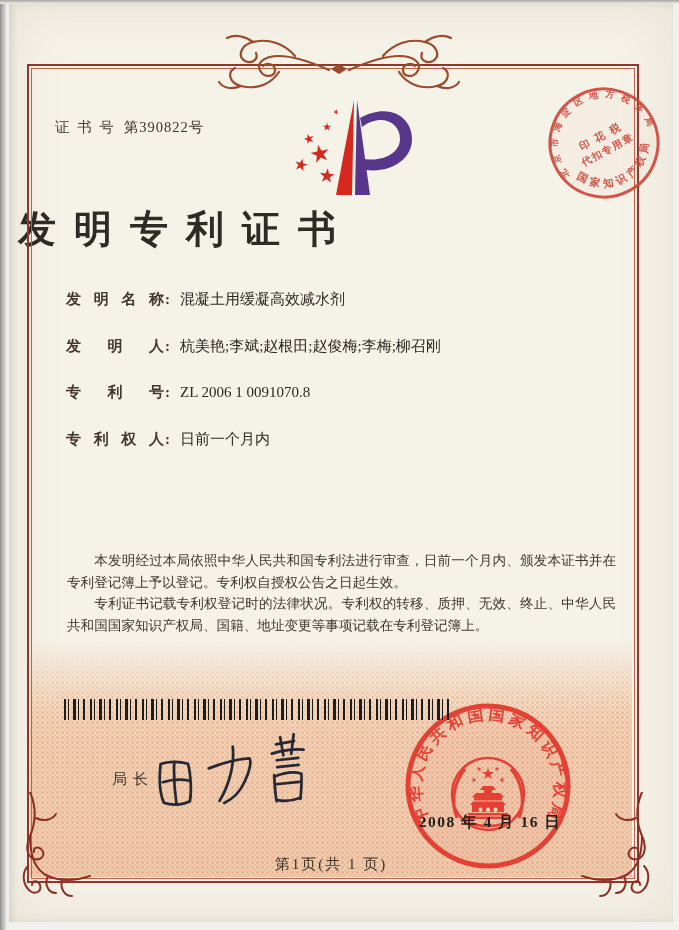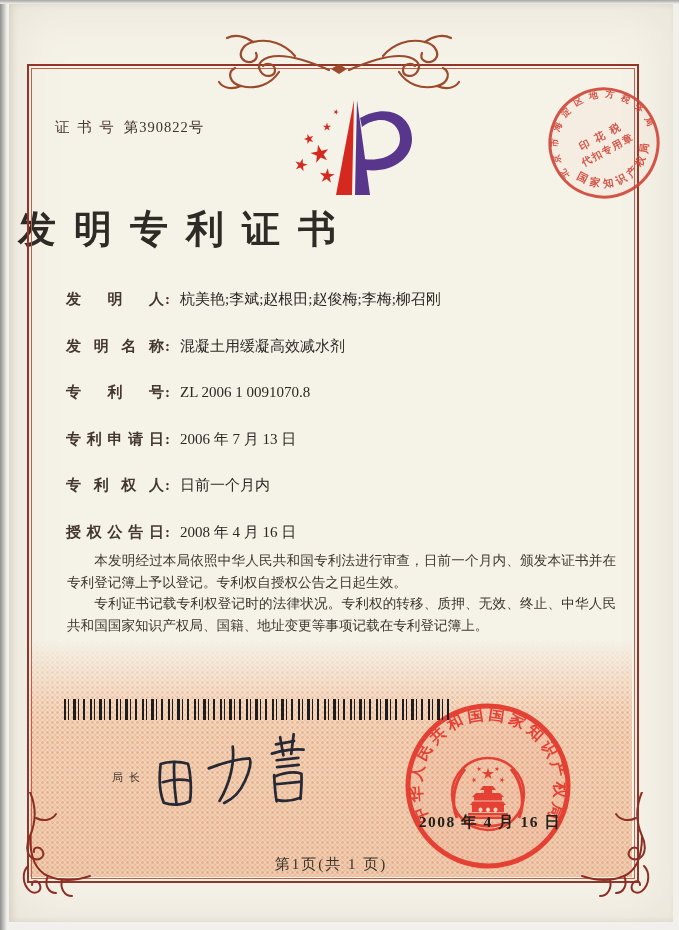--- a/index.html
+++ b/index.html
@@ -40,21 +40,21 @@
   .f-value{color:#2b2722;}
   .body-text{position:absolute;left:67px;top:550px;width:549px;z-index:3;font-size:13.6px;line-height:21.6px;color:#3c362e;}
   .body-text p{margin:0;text-indent:2em;text-align:justify;}
   .barcode{position:absolute;left:64px;top:699px;width:390px;height:21px;z-index:3;
     background:repeating-linear-gradient(90deg,
       #1d1d1d 0px,#1d1d1d 2px,transparent 2px,transparent 4px,
       #1d1d1d 4px,#1d1d1d 5px,transparent 5px,transparent 9px,
       #1d1d1d 9px,#1d1d1d 12px,transparent 12px,transparent 14px,
       #1d1d1d 14px,#1d1d1d 15px,transparent 15px,transparent 19px,
       #1d1d1d 19px,#1d1d1d 21px,transparent 21px,transparent 26px);}
-  .sig-label{position:absolute;left:112px;top:770px;font-size:11px;letter-spacing:6px;color:#3a332c;z-index:3;}
+  .sig-label{position:absolute;left:112px;top:770px;font-size:15px;letter-spacing:6px;color:#3a332c;z-index:3;}
   .autograph{position:absolute;left:150px;top:733px;z-index:3;}
   .seal{position:absolute;left:399px;top:697px;z-index:2;opacity:.93;}
   .issue-date{position:absolute;left:402px;top:812px;width:176px;text-align:center;font-size:15.5px;
               letter-spacing:1.5px;color:#24201b;z-index:3;font-weight:600;}
   .page-footer{position:absolute;left:27px;top:855px;width:608px;text-align:center;font-size:15px;
                color:#3a322a;letter-spacing:2px;z-index:3;}
 </style>
 </head>
 <body>
 
@@ -140,36 +140,30 @@
       </text>
       <text x="0" y="-4" text-anchor="middle" font-size="10.5" font-weight="bold" fill="#cf4537" letter-spacing="2">印 花 税</text>
       <text x="0" y="11" text-anchor="middle" font-size="10" font-weight="bold" fill="#cf4537" letter-spacing="1.5">代扣专用章</text>
     </g>
   </svg>
 
   <div class="title">发明专利证书</div>
 
   <div class="fields">
     <div class="field-row">
+      <span class="f-label">发明名称</span><span class="f-colon">:</span><span class="f-value">混凝土用缓凝高效减水剂</span>
+    </div>
+    <div class="field-row">
       <span class="f-label">发明人</span><span class="f-colon">:</span><span class="f-value">杭美艳;李斌;赵根田;赵俊梅;李梅;柳召刚</span>
     </div>
     <div class="field-row">
-      <span class="f-label">发明名称</span><span class="f-colon">:</span><span class="f-value">混凝土用缓凝高效减水剂</span>
-    </div>
-    <div class="field-row">
       <span class="f-label">专利号</span><span class="f-colon">:</span><span class="f-value">ZL 2006 1 0091070.8</span>
     </div>
     <div class="field-row">
-      <span class="f-label">专利申请日</span><span class="f-colon">:</span><span class="f-value">2006 年 7 月 13 日</span>
-    </div>
-    <div class="field-row">
       <span class="f-label">专利权人</span><span class="f-colon">:</span><span class="f-value">日前一个月内</span>
-    </div>
-    <div class="field-row">
-      <span class="f-label">授权公告日</span><span class="f-colon">:</span><span class="f-value">2008 年 4 月 16 日</span>
     </div>
   </div>
 
   <div class="body-text">
     <p>本发明经过本局依照中华人民共和国专利法进行审查，日前一个月内、颁发本证书并在专利登记簿上予以登记。专利权自授权公告之日起生效。</p>
     <p>专利证书记载专利权登记时的法律状况。专利权的转移、质押、无效、终止、中华人民共和国国家知识产权局、国籍、地址变更等事项记载在专利登记簿上。</p>
   </div>
 
   <div class="barcode"></div>
 

